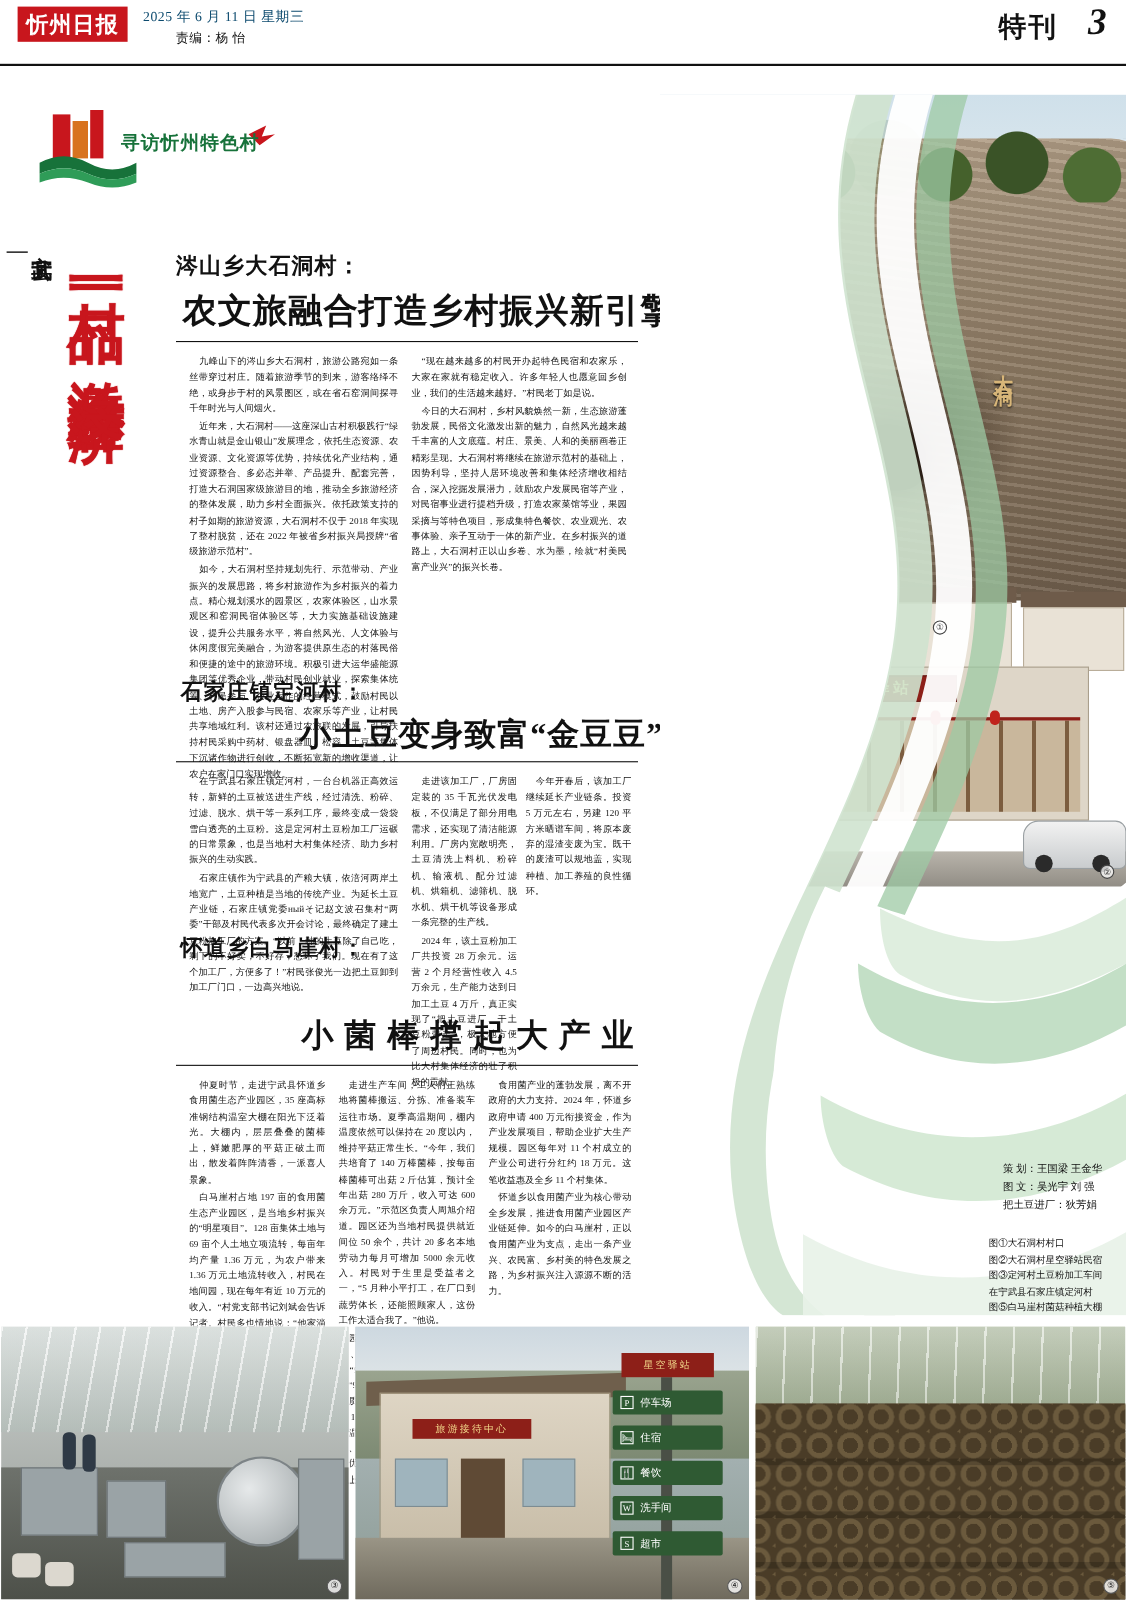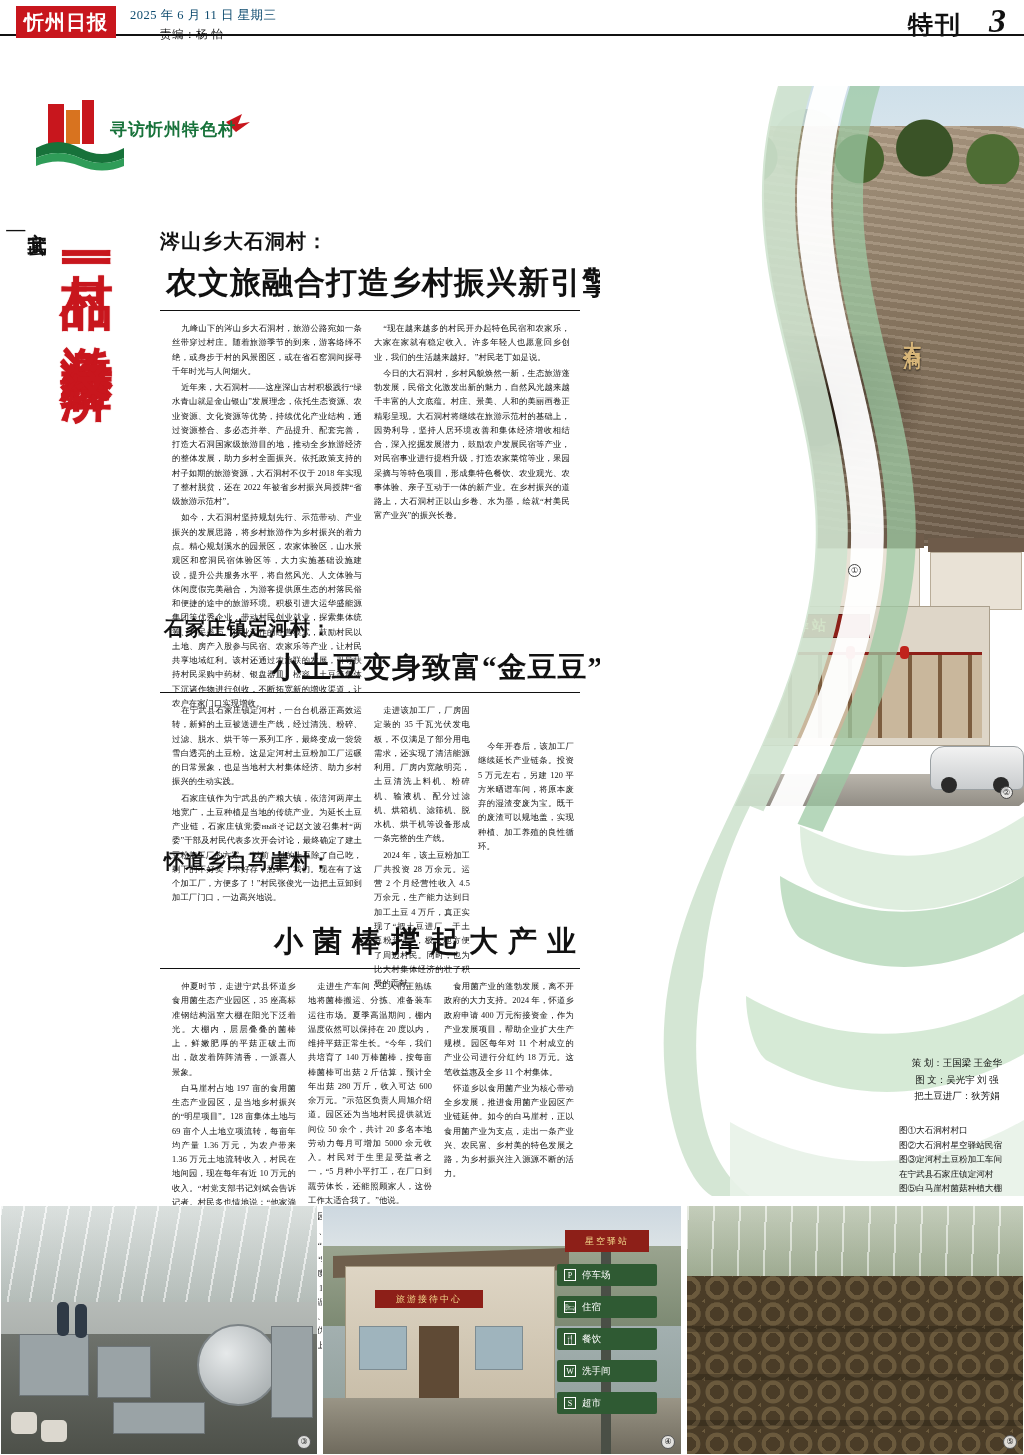--- a/index.html
+++ b/index.html
@@ -8,21 +8,21 @@
     width: 1024px; height: 1455px;
     background: #ffffff;
     font-family: "Liberation Serif", serif;
     color: #111;
     position: relative;
     overflow: hidden;
   }
 
   
   .masthead {
-    position: absolute; left: 0; top: 0; width: 1024px; height: 36px;
+    position: absolute; left: 0; top: 0; width: 1024px; height: 60px;
     border-bottom: 2px solid #111;
   }
   .logo-box {
     position: absolute; left: 16px; top: 6px; width: 100px; height: 32px;
     background: #c8161d; color: #fff;
     font-family: "Liberation Serif", serif;
     font-weight: bold; font-size: 20px;
     letter-spacing: 1px;
     display: flex; align-items: center; justify-content: center;
   }
@@ -222,21 +222,21 @@
     width: 13px; height: 13px; border-radius: 50%;
     border: 1px solid #444; color: #333;
     font-size: 8px; line-height: 11px; text-align: center;
     background: rgba(255,255,255,0.75);
     font-family: "Liberation Sans", sans-serif;
   }
 
   
   .credits {
     position: absolute; right: 22px; top: 1055px;
-    font-size: 9.5px; line-height: 1.75; text-align: center;
+    font-size: 9.5px; line-height: 1.75; text-align: left;
   }
   .captions {
     position: absolute; right: 22px; top: 1123px;
     font-size: 8.6px; line-height: 1.7;
   }
 
   
   .strip { position: absolute; left: 0; top: 1205px; width: 1024px; height: 250px; }
   .ph {
     position: absolute; top: 0; height: 250px; overflow: hidden;
@@ -386,21 +386,21 @@
 <div class="rule" style="left:160px; top:692px; width:420px;"></div>
 
 <div class="bodycol" style="left:172px; top:704px; width:190px; height:160px;">
   <p>在宁武县石家庄镇定河村，一台台机器正高效运转，新鲜的土豆被送进生产线，经过清洗、粉碎、过滤、脱水、烘干等一系列工序，最终变成一袋袋雪白透亮的土豆粉。这是定河村土豆粉加工厂运碾的日常景象，也是当地村大村集体经济、助力乡村振兴的生动实践。</p>
   <p>石家庄镇作为宁武县的产粮大镇，依涪河两岸土地宽广，土豆种植是当地的传统产业。为延长土豆产业链，石家庄镇党委ныйそ记赵文波召集村“两委”干部及村民代表多次开会讨论，最终确定了建土豆粉加工厂的方案。“以前，种的土豆除了自己吃，剩下的不好卖，不好存，愁坏了我们。现在有了这个加工厂，方便多了！”村民张俊光一边把土豆卸到加工厂门口，一边高兴地说。</p>
 </div>
 <div class="bodycol" style="left:374px; top:704px; width:96px; height:160px;">
   <p>走进该加工厂，厂房固定装的 35 千瓦光伏发电板，不仅满足了部分用电需求，还实现了清洁能源利用。厂房内宽敞明亮，土豆清洗上料机、粉碎机、输液机、配分过滤机、烘箱机、滤筛机、脱水机、烘干机等设备形成一条完整的生产线。</p>
   <p>2024 年，该土豆粉加工厂共投资 28 万余元。运营 2 个月经营性收入 4.5 万余元，生产能力达到日加工土豆 4 万斤，真正实现了“把土豆进厂、干土豆粉带走”，极大地方便了周边村民。同时，也为比大村集体经济的壮了积极的贡献。</p>
 </div>
-<div class="bodycol" style="left:478px; top:704px; width:96px; height:160px;margin-top:36px;">
+<div class="bodycol" style="left:478px; top:704px; width:96px; height:160px;">
   <p>今年开春后，该加工厂继续延长产业链条。投资 5 万元左右，另建 120 平方米晒谱车间，将原本废弃的湿渣变废为宝。既干的废渣可以规地盖，实现种植、加工养殖的良性循环。</p>
 </div>
 
 <div class="kicker" style="left:164px; top:848px;">怀道乡白马崖村：</div>
 <div class="headline h3" style="left:274px; top:922px;">小菌棒撑起大产业</div>
 <div class="rule" style="left:160px; top:968px; width:420px;"></div>
 
 <div class="bodycol" style="left:172px; top:980px; width:124px; height:200px;">
   <p>仲夏时节，走进宁武县怀道乡食用菌生态产业园区，35 座高标准钢结构温室大棚在阳光下泛着光。大棚内，层层叠叠的菌棒上，鲜嫩肥厚的平菇正破土而出，散发着阵阵清香，一派喜人景象。</p>
   <p>白马崖村占地 197 亩的食用菌生态产业园区，是当地乡村振兴的“明星项目”。128 亩集体土地与 69 亩个人土地立项流转，每亩年均产量 1.36 万元，为农户带来 1.36 万元土地流转收入，村民在地间园，现在每年有近 10 万元的收入。“村党支部书记刘斌会告诉记者。村民多也情地说：“他家淌初的 3.5 亩土地，每年能拿到 700 元的租金。”</p>

